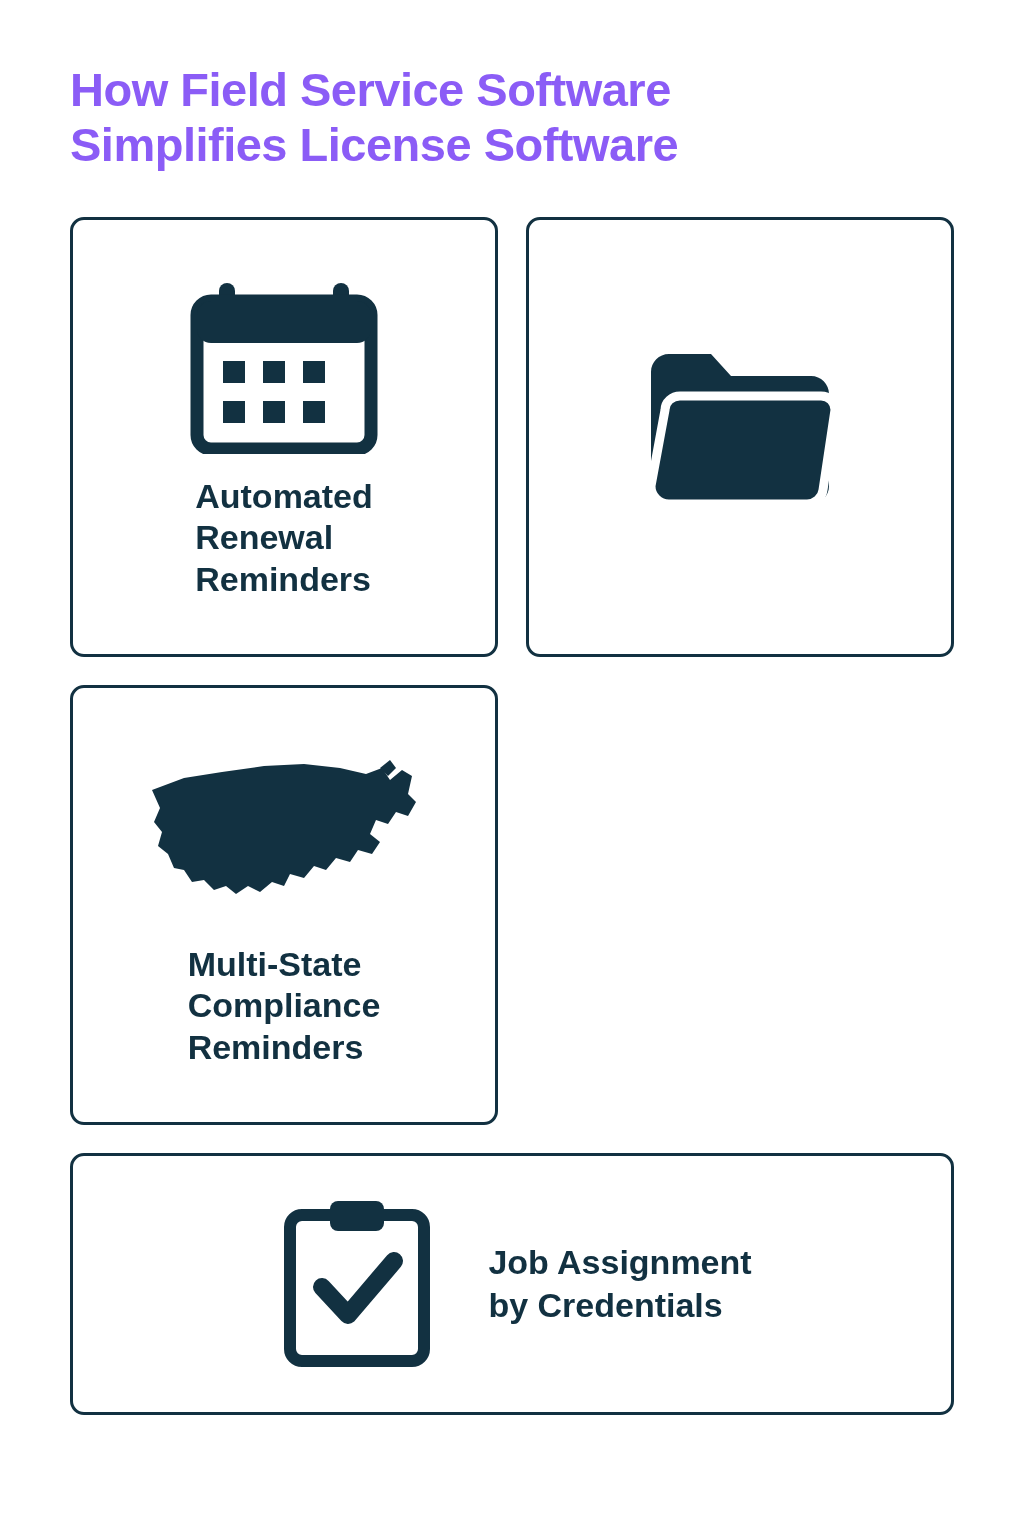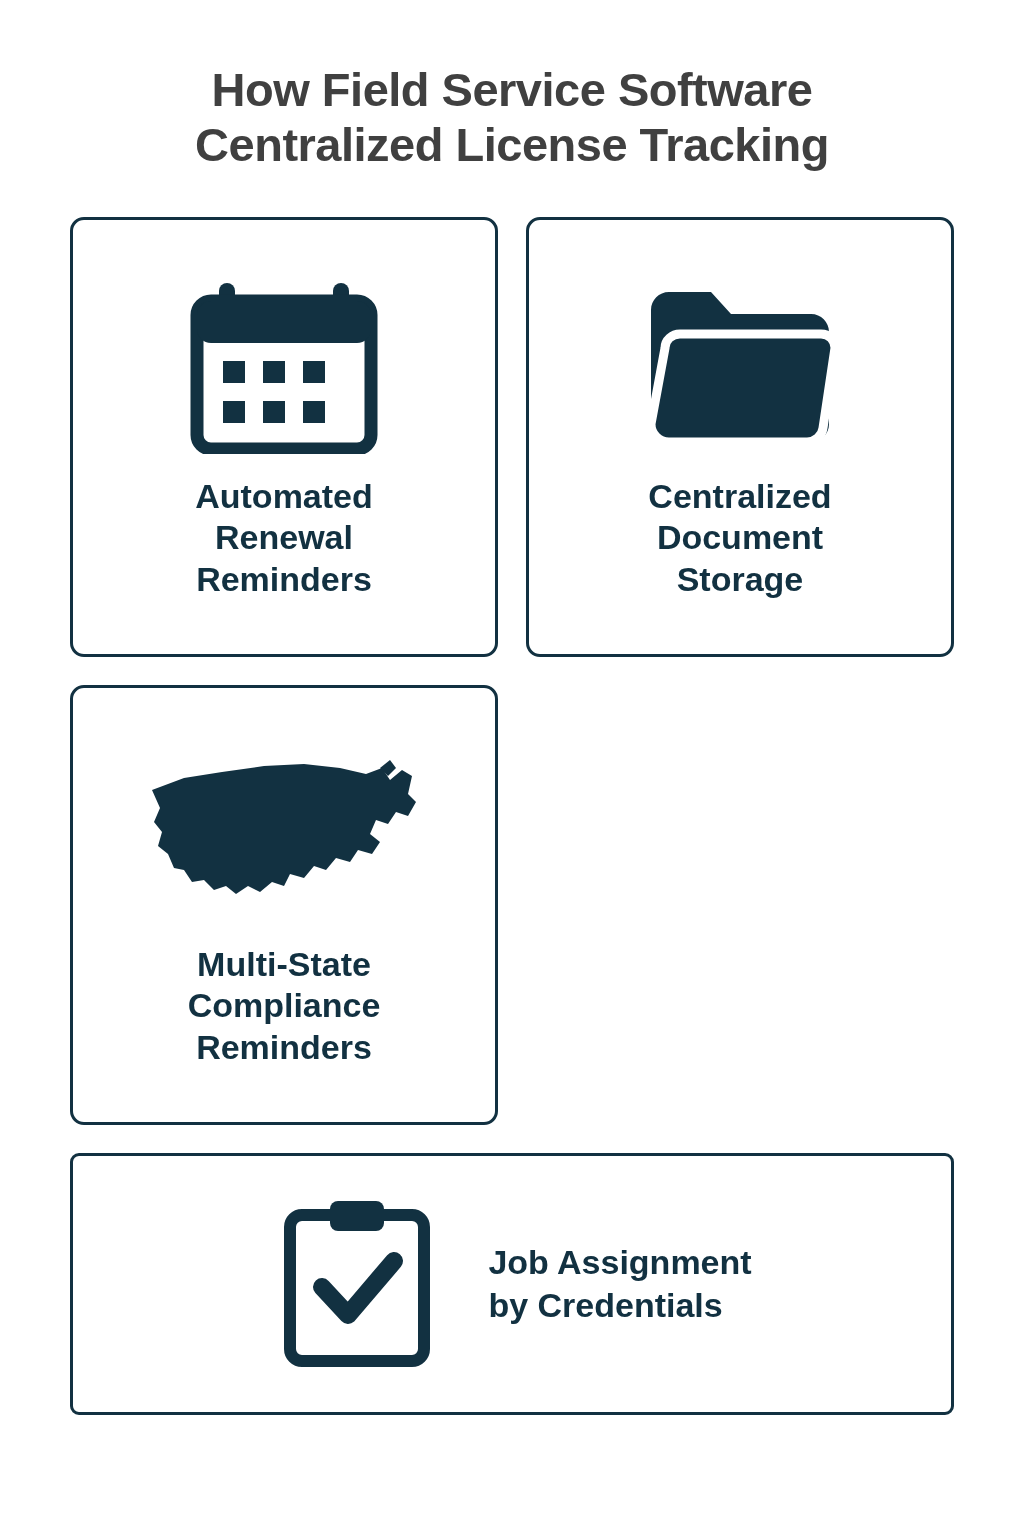--- a/index.html
+++ b/index.html
@@ -17,25 +17,25 @@
   .page {
     position: relative;
     width: 1024px;
     height: 1536px;
     box-sizing: border-box;
     padding: 62px 70px 60px 70px;
     display: flex;
     flex-direction: column;
   }
   .title {
-    text-align: center;
+    text-align: left;
     font-size: 47px;
     line-height: 1.18;
     font-weight: bold;
-    color: #404040;
+    color: #8b5cf6;
     letter-spacing: -0.5px;
     margin: 0 0 44px 0;
   }
   .title .line {
     display: block;
   }
   .grid {
     display: grid;
     grid-template-columns: 1fr 1fr;
     grid-gap: 28px;
@@ -53,31 +53,31 @@
     height: 440px;
   }
   .card .icon {
     display: flex;
     align-items: center;
     justify-content: center;
     height: 190px;
     margin-bottom: 14px;
   }
   .card .label {
-    text-align: center;
+    text-align: left;
     font-size: 34px;
     line-height: 1.22;
     font-weight: bold;
     color: #123141;
     white-space: pre-line;
   }
   .card-wide {
     margin-top: 28px;
     border: 3px solid #123141;
-    border-radius: 9px;
+    border-radius: 14px;
     background: #ffffff;
     box-sizing: border-box;
     height: 262px;
     display: flex;
     flex-direction: row;
     align-items: center;
     justify-content: center;
     gap: 46px;
     padding: 10px 30px;
   }
@@ -97,21 +97,21 @@
   }
   svg { display: block; }
 </style>
 </head>
 <body>
 
 <div class="page">
 
   <h1 class="title">
     <span class="line">How Field Service Software</span>
-    <span class="line">Centralized License Tracking</span>
+    <span class="line">Simplifies License Software</span>
   </h1>
 
   <div class="grid">
 
     <div class="card">
       <div class="icon">
         <svg width="190" height="175" viewBox="0 0 190 175" aria-hidden="true">
           <rect x="30" y="4" width="16" height="40" rx="8" fill="#123141"></rect>
           <rect x="144" y="4" width="16" height="40" rx="8" fill="#123141"></rect>
           <rect x="8" y="22" width="174" height="148" rx="14" fill="none" stroke="#123141" stroke-width="13"></rect>
@@ -129,23 +129,20 @@
 Reminders</div>
     </div>
 
     <div class="card">
       <div class="icon">
         <svg width="190" height="165" viewBox="0 0 190 165" aria-hidden="true">
           <path d="M6 26 C6 16 14 8 24 8 H66 L86 30 H166 C176 30 184 38 184 48 V140 C184 150 176 158 166 158 H24 C14 158 6 150 6 140 Z" fill="#123141"></path>
           <path d="M20 64 C20 56 27 50 35 50 H176 C184 50 190 56 190 64 L178 144 C177 152 170 158 162 158 H24 C14 158 6 150 6 140 Z" fill="#123141" stroke="#ffffff" stroke-width="9"></path>
         </svg>
       </div>
-      <div class="label">Centralized
-Document
-Storage</div>
     </div>
 
 
     <div class="card">
       <div class="icon">
         <svg width="280" height="170" viewBox="0 0 280 170" aria-hidden="true">
           <path fill="#123141" d="M8 40 L40 28 L78 22 L120 16 L160 14 L196 18 L222 24 L238 18 L246 30 L258 20 L268 26 L264 44 L272 52 L264 66 L252 62 L244 74 L232 70 L226 84 L236 92 L228 104 L214 100 L206 112 L192 108 L182 120 L170 116 L160 128 L146 124 L140 136 L128 132 L116 142 L104 136 L92 144 L82 136 L70 140 L60 130 L48 132 L40 120 L30 118 L24 104 L14 96 L18 82 L10 72 L16 58 Z"></path>
           <path fill="#123141" d="M236 18 L246 10 L252 18 L244 26 Z"></path>
         </svg>
       </div>

